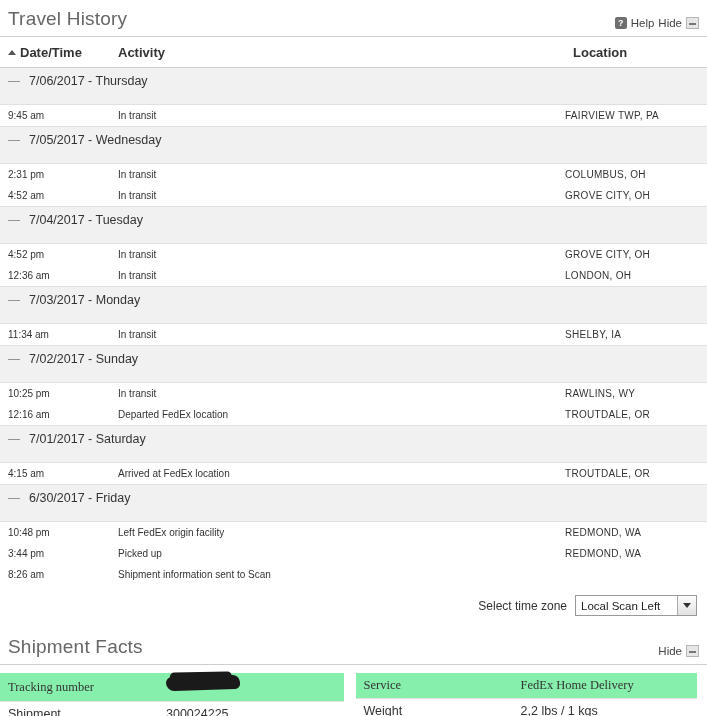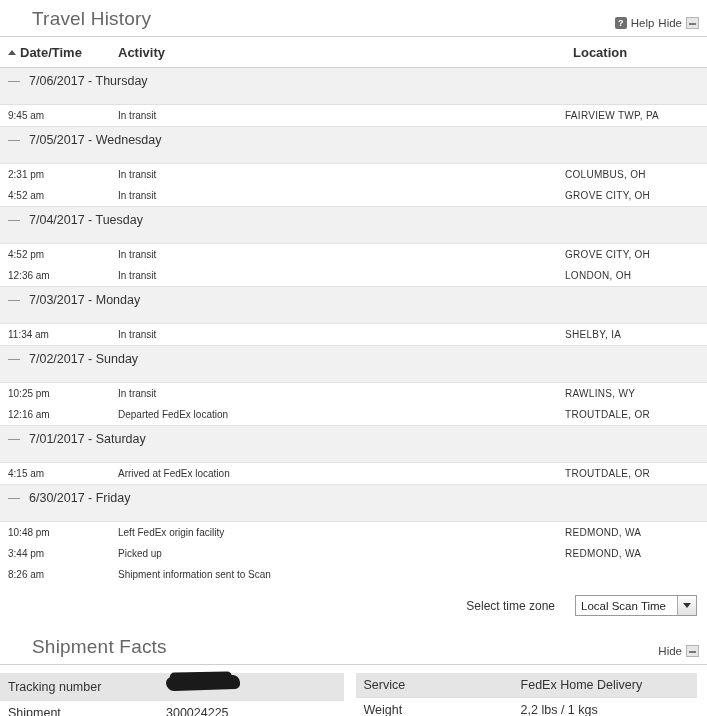--- a/index.html
+++ b/index.html
@@ -17,21 +17,20 @@
   .section-head {
     position: relative;
     padding: 8px 10px 6px 8px;
     border-bottom: 1px solid #cfcfcf;
   }
   .section-title {
     font-size: 19px;
     font-weight: normal;
     color: #666666;
     letter-spacing: 0.2px;
-    margin-left: 24px;
   }
   .head-controls {
     position: absolute;
     right: 8px;
     bottom: 7px;
     display: flex;
     align-items: center;
     gap: 4px;
     font-size: 11.5px;
     color: #444444;
@@ -122,21 +121,21 @@
     color: #555555;
     text-transform: uppercase;
     padding-left: 0;
   }
 
   
   .tz-row {
     display: flex;
     justify-content: flex-end;
     align-items: center;
-    gap: 20px;
+    gap: 8px;
     padding: 10px 10px 12px 0;
     font-size: 12px;
     color: #333333;
     text-align: right;
   }
   .tz-select {
     position: relative;
     display: inline-flex;
     align-items: center;
     width: 122px;
@@ -175,21 +174,21 @@
   .facts-table {
     width: 100%;
     border-collapse: collapse;
     font-size: 12.5px;
   }
   .facts-table td {
     padding: 5px 6px 5px 8px;
     border-bottom: 1px solid #e0e0e0;
     vertical-align: middle;
   }
-  .facts-table tr.alt td { background: #e5e5e5; }
+  .facts-table tr.alt td { background: #86efac; font-family: Liberation Serif, serif; }
   .fact-label { width: 46%; color: #333333; }
   .fact-value { color: #333333; }
   .redacted {
     display: inline-block;
     width: 74px;
     height: 14px;
     background: #1a1a1a;
     border-radius: 7px 9px 6px 10px;
     transform: rotate(-2deg);
     position: relative;
@@ -312,21 +311,21 @@
           <td>8:26 am</td>
           <td>Shipment information sent to Scan</td>
           <td class="loc"></td>
         </tr>
       </tbody>
   </table>
 
   <div class="tz-row">
     <span>Select time zone</span>
     <span class="tz-select">
-      <span>Local Scan Time</span>
+      <span>Local Scan Left</span>
       <span class="tz-arrow"></span>
     </span>
   </div>
 
   <div class="section-head">
     <div class="section-title">Shipment Facts</div>
     <div class="head-controls">
       <span class="hide-label">Hide</span>
       <span class="hide-box"></span>
     </div>

